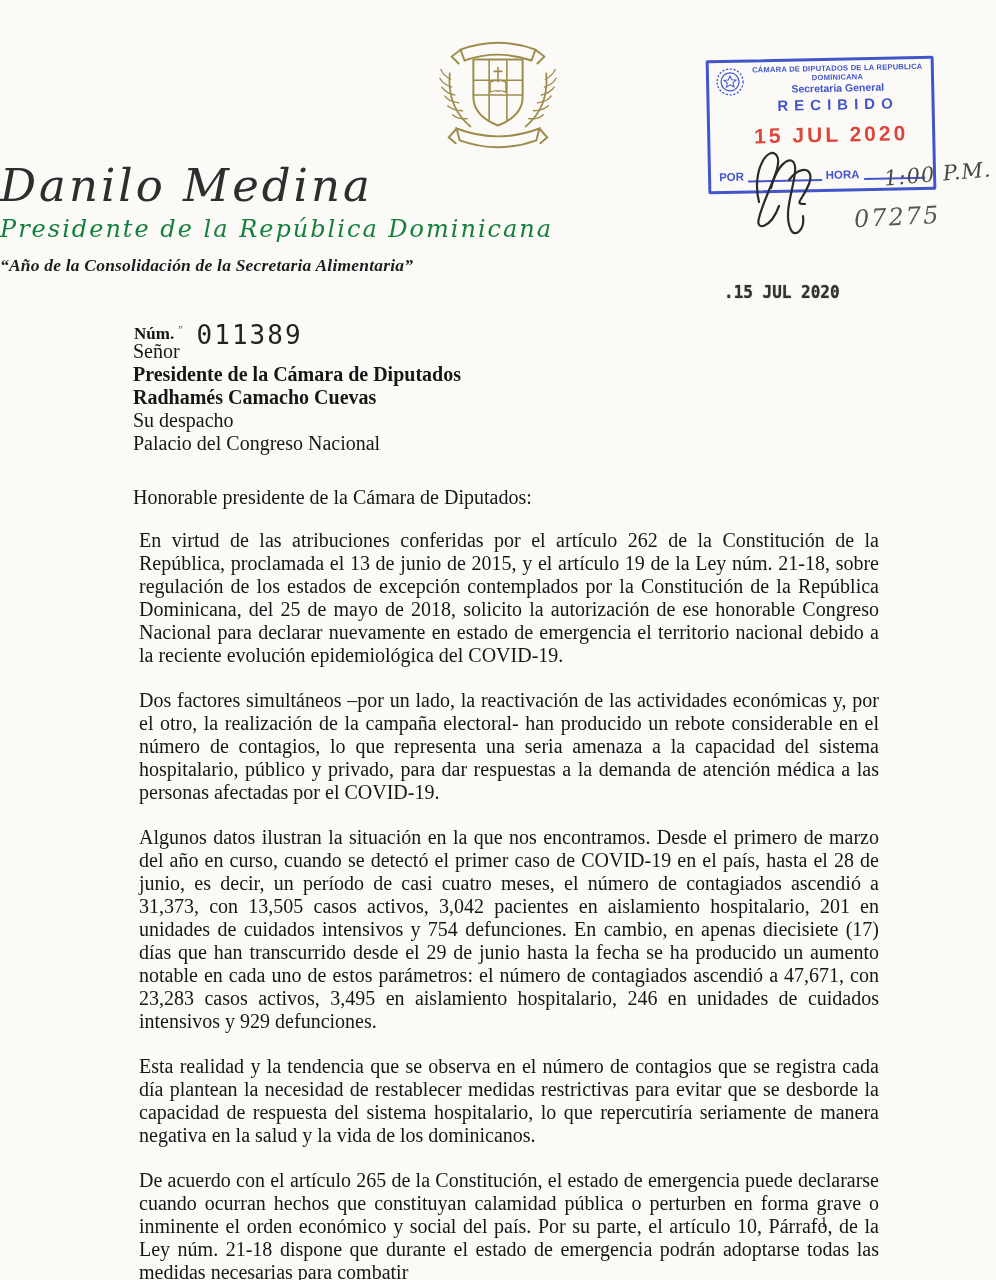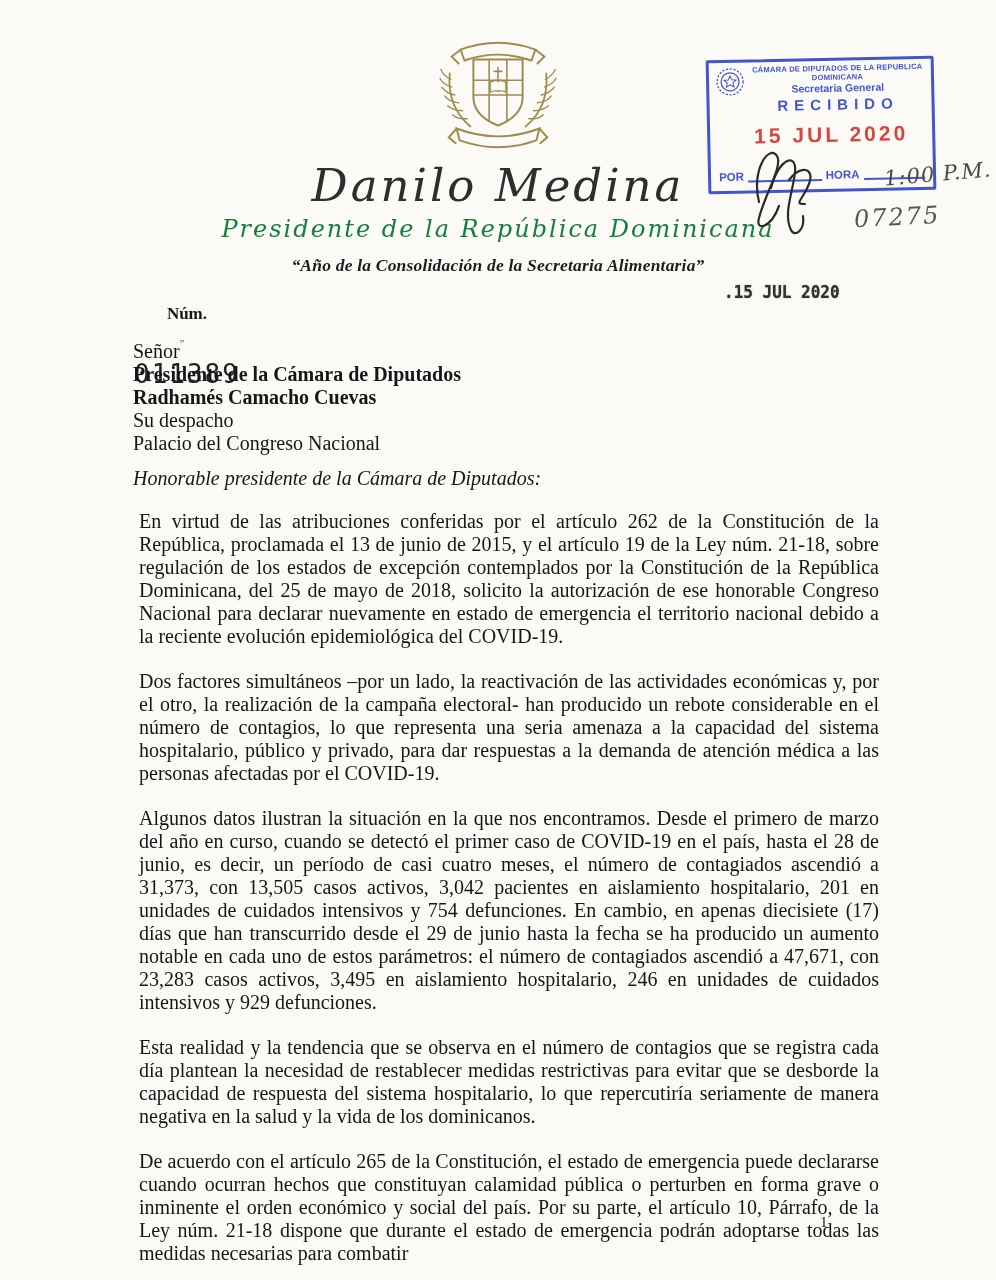--- a/index.html
+++ b/index.html
@@ -7,21 +7,21 @@
     position:relative;
     width:996px;height:1280px;
     margin:0 auto;
     background:#fbfaf7;
     overflow:hidden;
     font-family:"Liberation Serif", serif;
     color:#161616;
   }
 
   
-  .letterhead{position:absolute;top:30px;left:0;right:0;text-align:center;}
+  .letterhead{position:absolute;top:30px;left:0;right:0;}
   .emblem{display:block;margin:0 auto 2px auto;}
   .script-name{
     font-family:"DejaVu Serif", serif;
     font-style:italic;font-weight:500;
     font-size:45px;letter-spacing:3px;color:#2e2e2e;
     line-height:1.05;
   }
   .script-title{
     font-family:"DejaVu Serif", serif;
     font-style:italic;font-weight:400;
@@ -79,37 +79,37 @@
   
   .date-stamp{
     position:absolute;left:724px;top:282px;
     font-family:"DejaVu Sans Mono", monospace;
     font-weight:bold;font-size:16px;letter-spacing:0px;
     color:#34322e;text-shadow:0 0 1px #55524c;
     transform:scaleY(1.1);
   }
 
   
-  .ref-line{position:absolute;left:134px;top:304px;display:flex;align-items:center;gap:14px;flex-direction:column;}
+  .ref-line{position:absolute;left:134px;top:324px;display:flex;align-items:flex-start;gap:14px;}
   .ref-label{font-size:17px;font-weight:bold;}
   .ref-mark{font-size:10px;color:#444;margin-left:-10px;}
   .ref-number{
     font-family:"DejaVu Sans Mono", monospace;
     font-size:26px;letter-spacing:2px;color:#222;
     transform:scaleY(1.05);margin-top:-4px;
   }
 
   
   .letter-body{
     position:absolute;left:133px;top:340px;width:746px;
     font-size:20px;line-height:23px;
   }
   .recipient div{line-height:23px;}
   .bold{font-weight:bold;}
-  .greeting{margin:12px 0 20px 0;font-style:italic;}
+  .greeting{margin:31px 0 20px 0;}
   .letter-body p.par{margin:0 0 22px 6px;text-align:justify;}
   .page-number{position:absolute;left:820px;top:1214px;font-size:15px;color:#222;}
 </style>
 </head>
 <body>
 
 <div class="page">
 
   <div class="letterhead">
     <svg class="emblem" width="140" height="130" viewBox="0 0 140 132">

